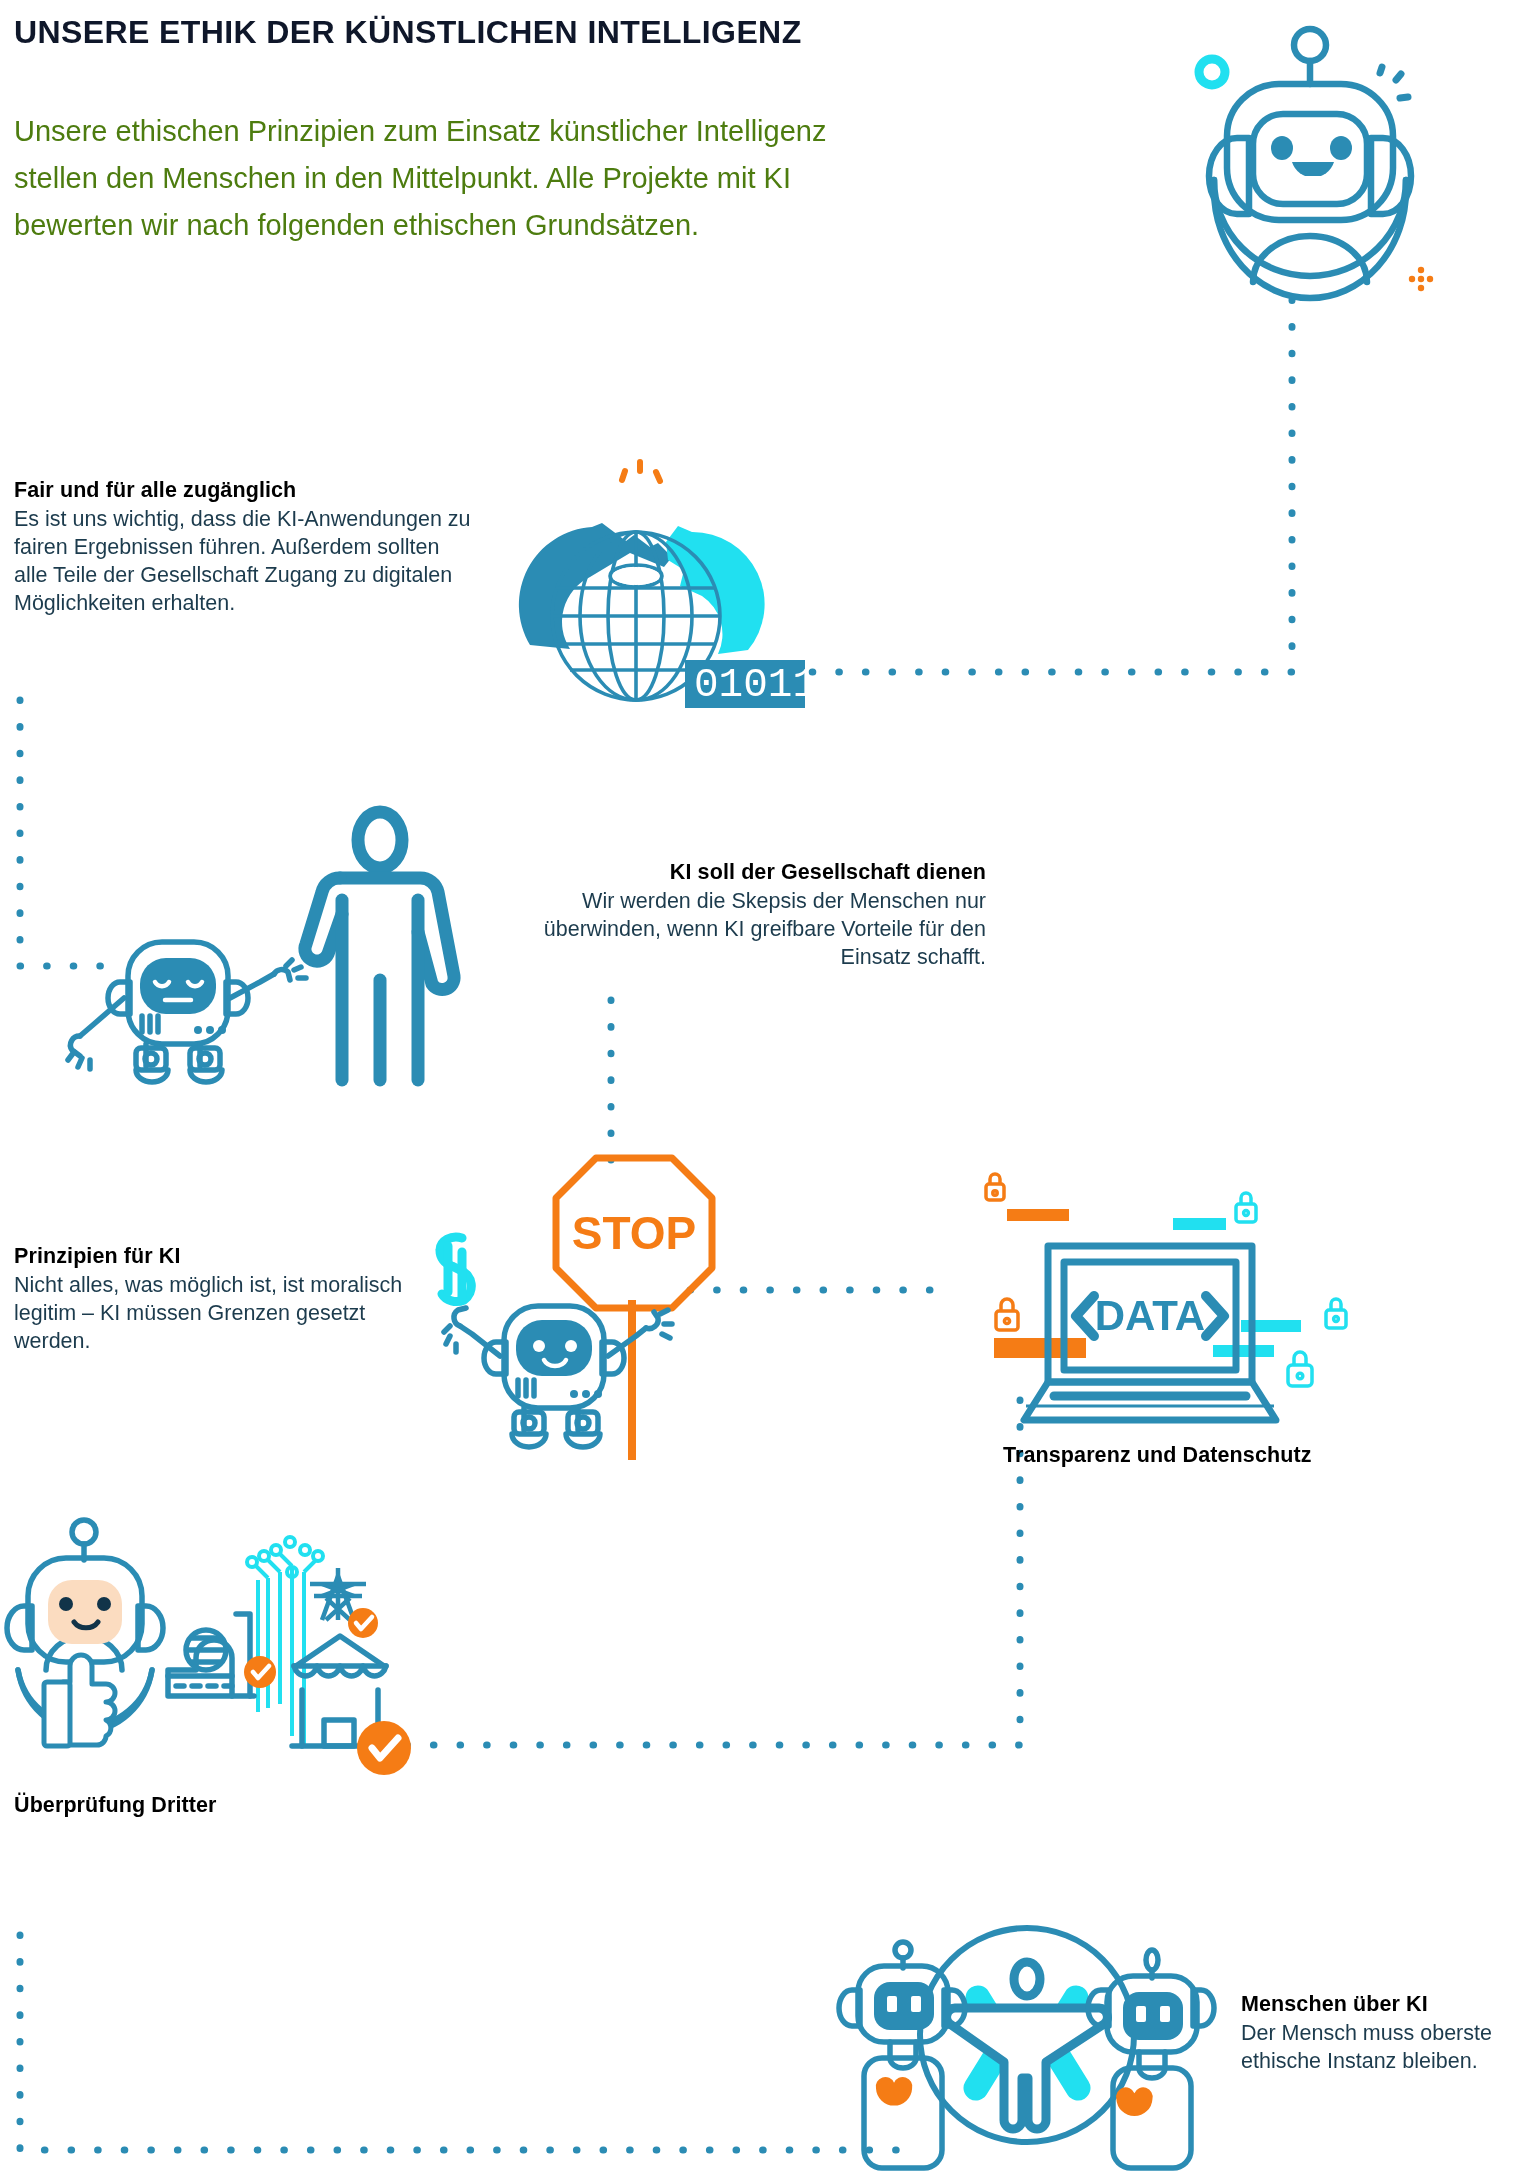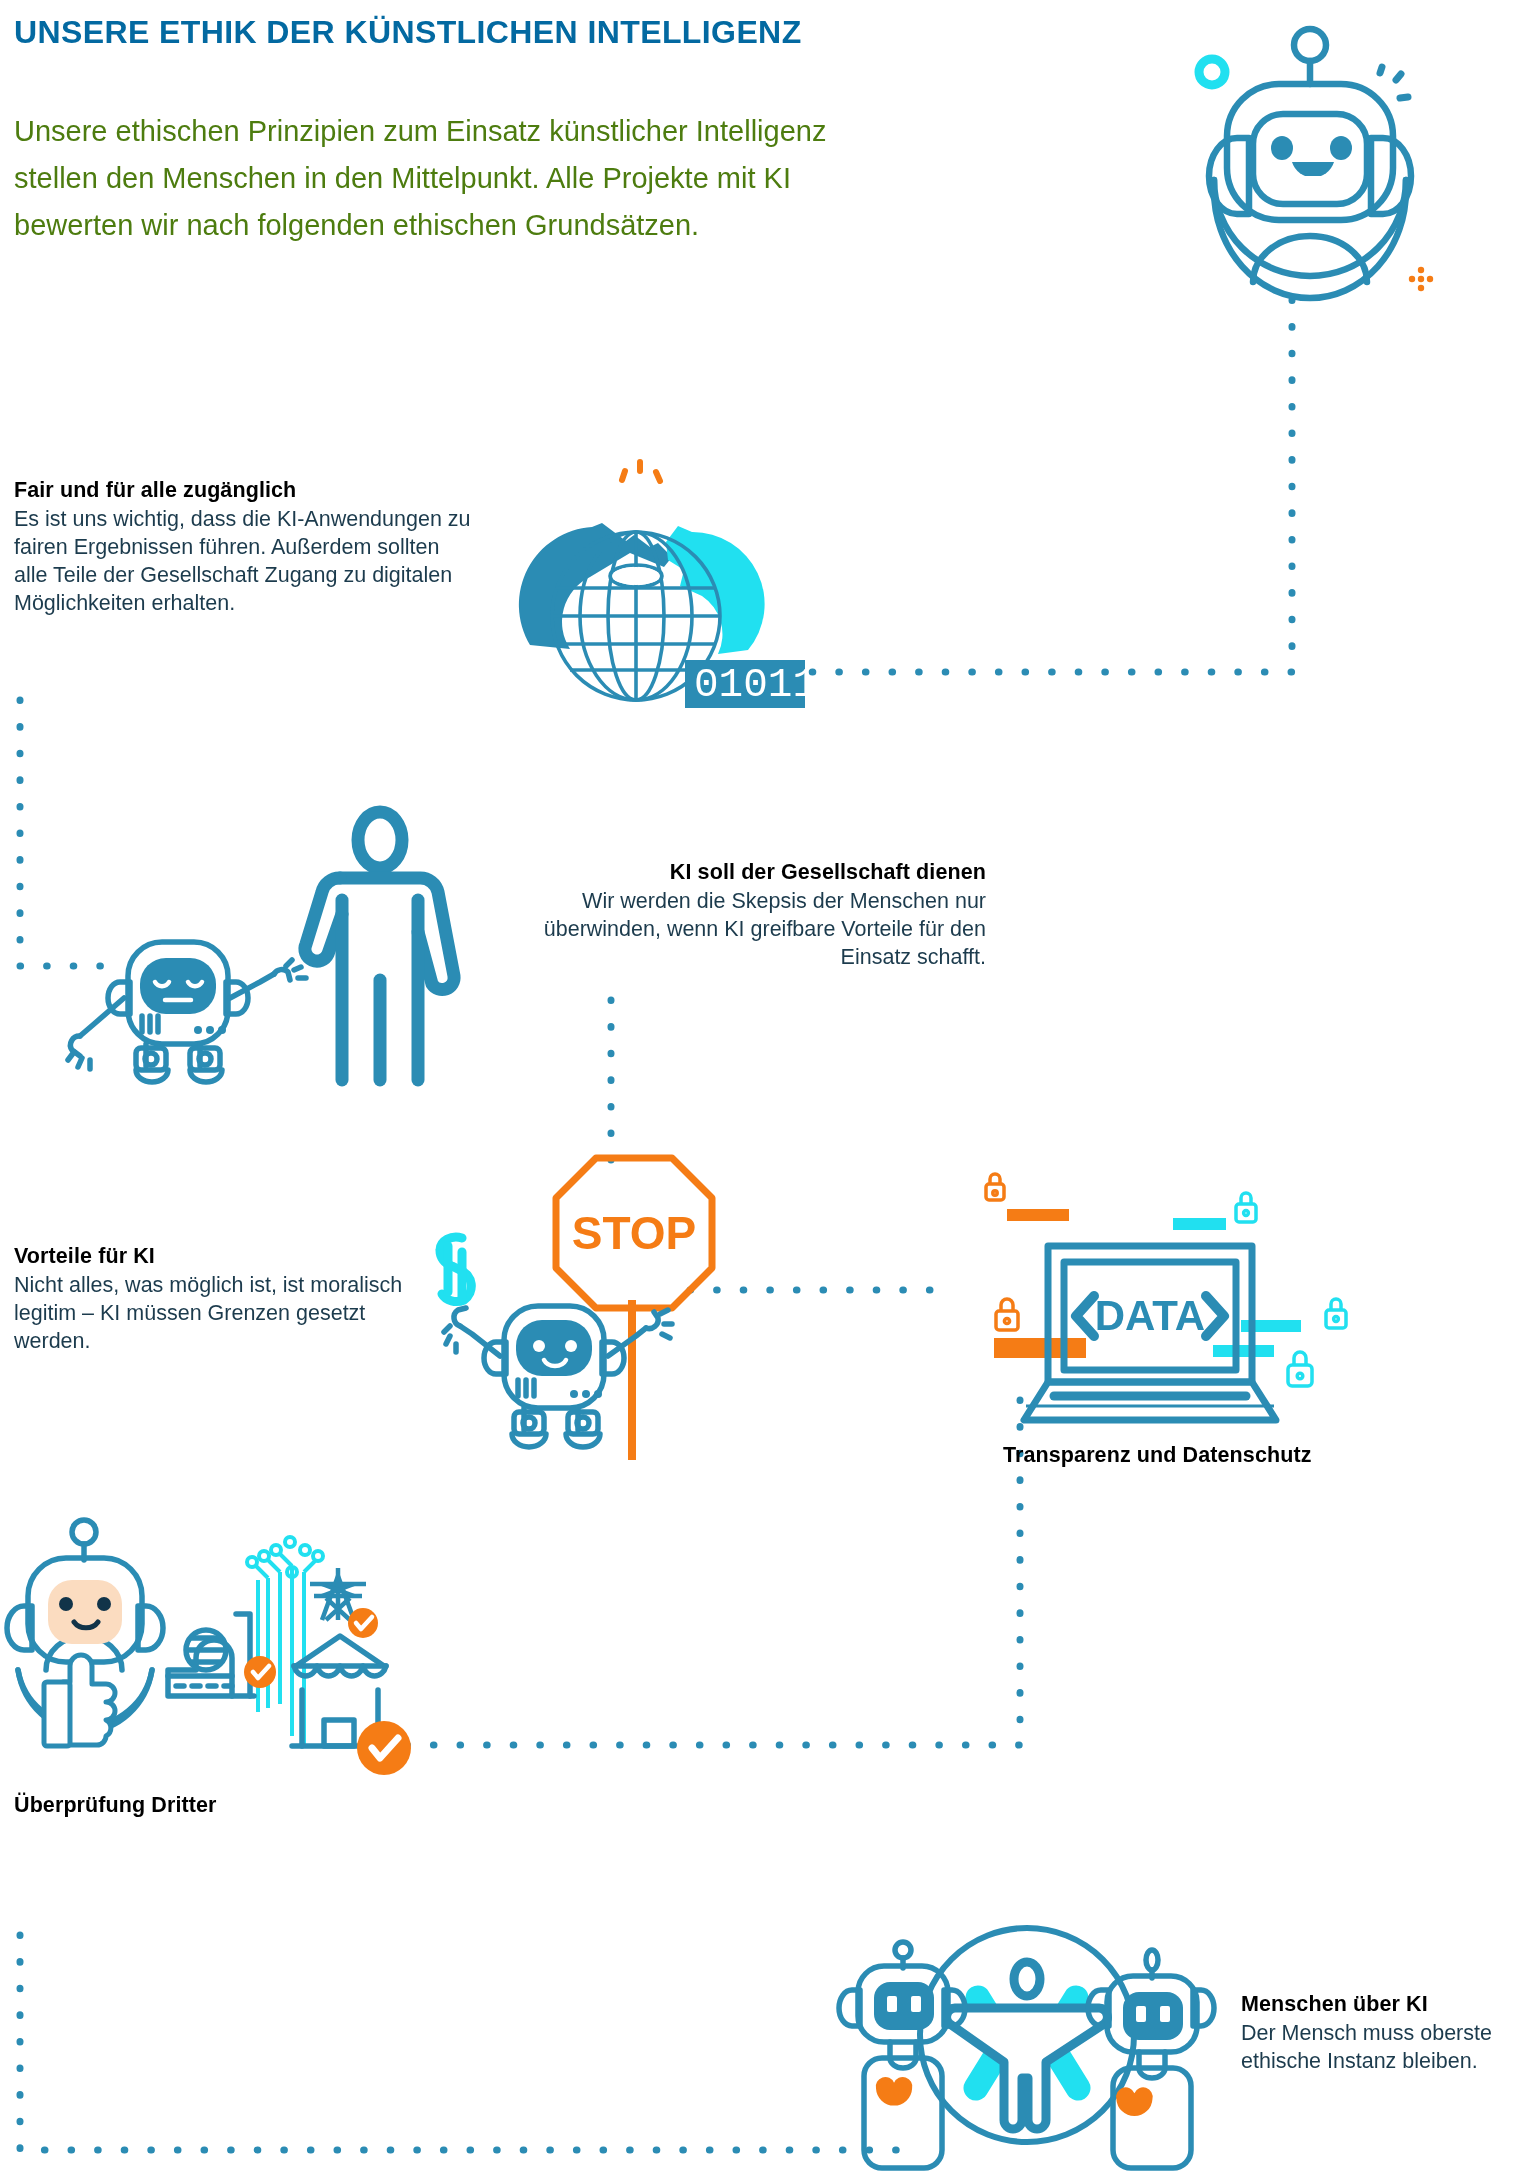--- a/index.html
+++ b/index.html
@@ -6,21 +6,21 @@
   body{
     width:1513px;height:2171px;position:relative;overflow:hidden;
     font-family:"Liberation Sans","DejaVu Sans",sans-serif;
     color:#113449;
   }
   .abs{position:absolute;}
   
   #page-title{
     left:14px;top:14px;width:1000px;
     font-size:32px;font-weight:bold;letter-spacing:.4px;
-    color:#0369a1;
+    color:#0f172a;
   }
   #intro{
     left:14px;top:108px;width:820px;
     font-size:29px;line-height:47px;color:#4d7c0f;font-weight:400;
   }
   
   .block{position:absolute;}
   .block .hd{
     font-size:21.5px;font-weight:bold;color:#000000;margin:0 0 2px 0;
     letter-spacing:.1px;
@@ -174,21 +174,21 @@
     <path d="M115,230 l26,0"></path>
   </g>
 </svg>
 
 <div class="block" style="left:486px;top:860px;width:500px;text-align:right;">
   <div class="hd">KI soll der Gesellschaft dienen</div>
   <div class="bd">Wir werden die Skepsis der Menschen nur überwinden, wenn KI greifbare Vorteile für den Einsatz schafft.</div>
 </div>
 
 <div class="block" style="left:14px;top:1244px;width:400px;">
-  <div class="hd">Vorteile für KI</div>
+  <div class="hd">Prinzipien für KI</div>
   <div class="bd">Nicht alles, was möglich ist, ist moralisch legitim – KI müssen Grenzen gesetzt werden.</div>
 </div>
 
 <svg class="ill" style="left:400px;top:1130px;" width="330" height="330" viewBox="0 0 330 330">
 
   <g fill="none" stroke="#21e0f0" stroke-width="9" stroke-linecap="round" stroke-linejoin="round">
     <path d="M62,108 a16,13 0 0 0 -22,12 a16,16 0 0 0 12,16 l8,4
              a17,17 0 0 1 4,30 a16,13 0 0 1 -22,-6"></path>
     <path d="M48,116 l0,46 M62,122 l0,46"></path>
   </g>

